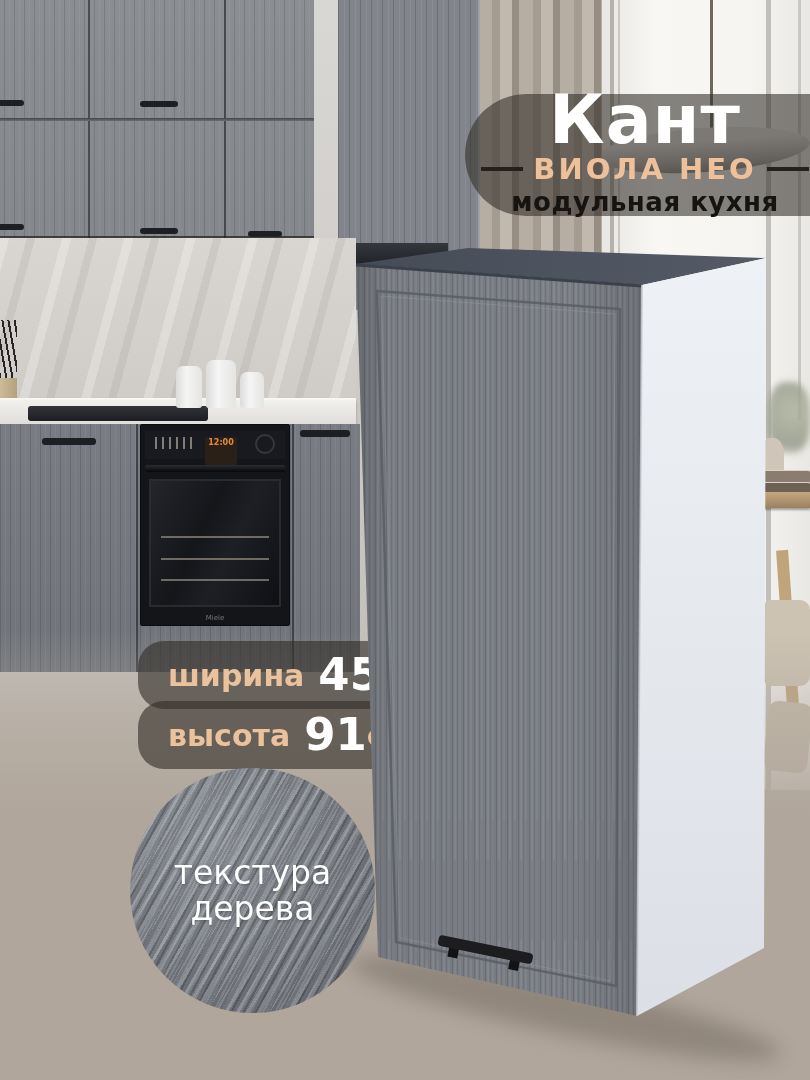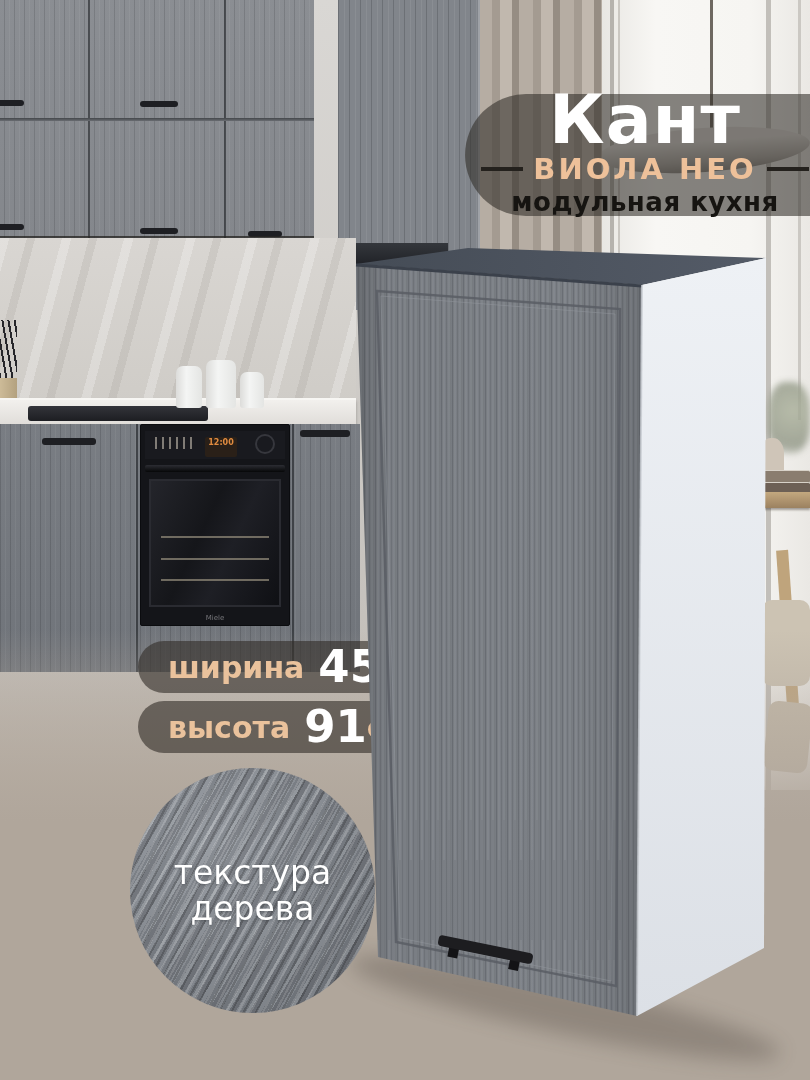--- a/index.html
+++ b/index.html
@@ -47,21 +47,21 @@
        background:linear-gradient(90deg,#dcdcda,#f4f5f4 40%,#e4e5e3);}
   .lowers{position:absolute;left:0;top:424px;width:360px;height:248px;
           background:repeating-linear-gradient(90deg,rgba(30,32,36,.18) 0 1px,rgba(0,0,0,0) 1px 5px,rgba(255,255,255,.05) 5px 6px,rgba(0,0,0,0) 6px 10px),
                      linear-gradient(180deg,#797d83,#70747a);}
   .oven{position:absolute;left:140px;top:424px;width:148px;height:200px;border-radius:2px;
         background:#141519;border:1px solid #0b0c0f;}
   .oven-panel{position:absolute;left:4px;top:6px;right:4px;height:28px;background:#191a1f;}
   .oven-dots{position:absolute;left:14px;top:12px;width:38px;height:12px;
              background:repeating-linear-gradient(90deg,#9a958c 0 2px,rgba(0,0,0,0) 2px 7px),
                         repeating-linear-gradient(180deg,#0000 0 5px,#8b867d00 5px 6px);opacity:.8;}
-  .oven-display{position:absolute;left:64px;top:12px;width:32px;height:20px;background:#2a2018;border-radius:2px;
+  .oven-display{position:absolute;left:64px;top:12px;width:32px;height:28px;background:#2a2018;border-radius:2px;
                 color:#e08b3f;font-size:8px;line-height:12px;text-align:center;font-weight:700;}
   .oven-knob{position:absolute;right:14px;top:9px;width:16px;height:16px;border-radius:50%;border:2px solid #36373d;}
   .oven-handle{position:absolute;left:4px;right:4px;top:40px;height:7px;border-radius:2px;
                background:linear-gradient(180deg,#2c2d33,#060708);}
   .oven-glass{position:absolute;left:8px;right:8px;top:54px;bottom:18px;border:2px solid #2a2b31;
               background:linear-gradient(115deg,#24252b 0%,#15161a 40%,#1e1f25 60%,#0f1014 100%);}
   .rack{position:absolute;left:8%;right:8%;height:2px;background:#8d8777;opacity:.75;}
   .oven-brand{position:absolute;left:0;right:0;bottom:3px;text-align:center;font-size:7px;color:#76767a;}
   .rscene{position:absolute;left:748px;top:430px;width:62px;height:380px;filter:blur(.6px);}
   .vase{position:absolute;left:12px;top:8px;width:24px;height:34px;border-radius:45% 45% 8% 8%;background:#cfc5b8;}
@@ -84,21 +84,21 @@
   .brand-series{font-size:29px;font-weight:600;color:#eec19a;letter-spacing:3px;}
   .brand-tagline{font-size:26px;font-weight:700;color:#161411;letter-spacing:.5px;margin-top:1px;}
 
   .module-block{position:absolute;left:6px;top:248px;z-index:5;}
   .module-eyebrow{font-size:28px;font-weight:600;color:#181613;margin-left:12px;}
   .module-name{font-size:46px;font-weight:800;color:#fff;letter-spacing:4px;line-height:1.05;
                text-shadow:0 2px 4px rgba(40,40,40,.35);}
   .module-code{display:inline-block;font-size:48px;font-weight:800;color:#0e0d0b;letter-spacing:3px;
                margin-left:10px;padding:0 5px 3px 5px;border-bottom:7px solid #0e0d0b;line-height:1.0;}
 
-  .spec-pill{position:absolute;left:138px;width:292px;height:52px;z-index:5;border-radius:26px;
+  .spec-pill{position:absolute;left:138px;width:292px;height:68px;z-index:5;border-radius:26px;
              background:rgba(49,44,39,.6);display:flex;align-items:baseline;padding-left:30px;box-sizing:border-box;}
   .spec-label{font-size:30px;font-weight:600;color:#eac29c;align-self:center;}
   .spec-value{font-size:45px;font-weight:700;color:#fff;margin-left:14px;align-self:center;line-height:52px;}
   .spec-unit{font-size:30px;font-weight:600;color:#eac29c;align-self:center;}
 
   .texture-circle{position:absolute;left:130px;top:768px;width:245px;height:245px;border-radius:50%;z-index:5;
     background:
       radial-gradient(circle at 35% 30%,rgba(255,255,255,.10),rgba(0,0,0,.14) 88%),
       repeating-linear-gradient(118deg,rgba(255,255,255,.16) 0 2px,rgba(0,0,0,0) 2px 5px,rgba(0,0,0,.2) 5px 7px,rgba(0,0,0,0) 7px 11px),
       repeating-linear-gradient(121deg,#8e939a 0 4px,#7b8087 4px 9px,#979ca2 9px 12px,#73777e 12px 18px);

